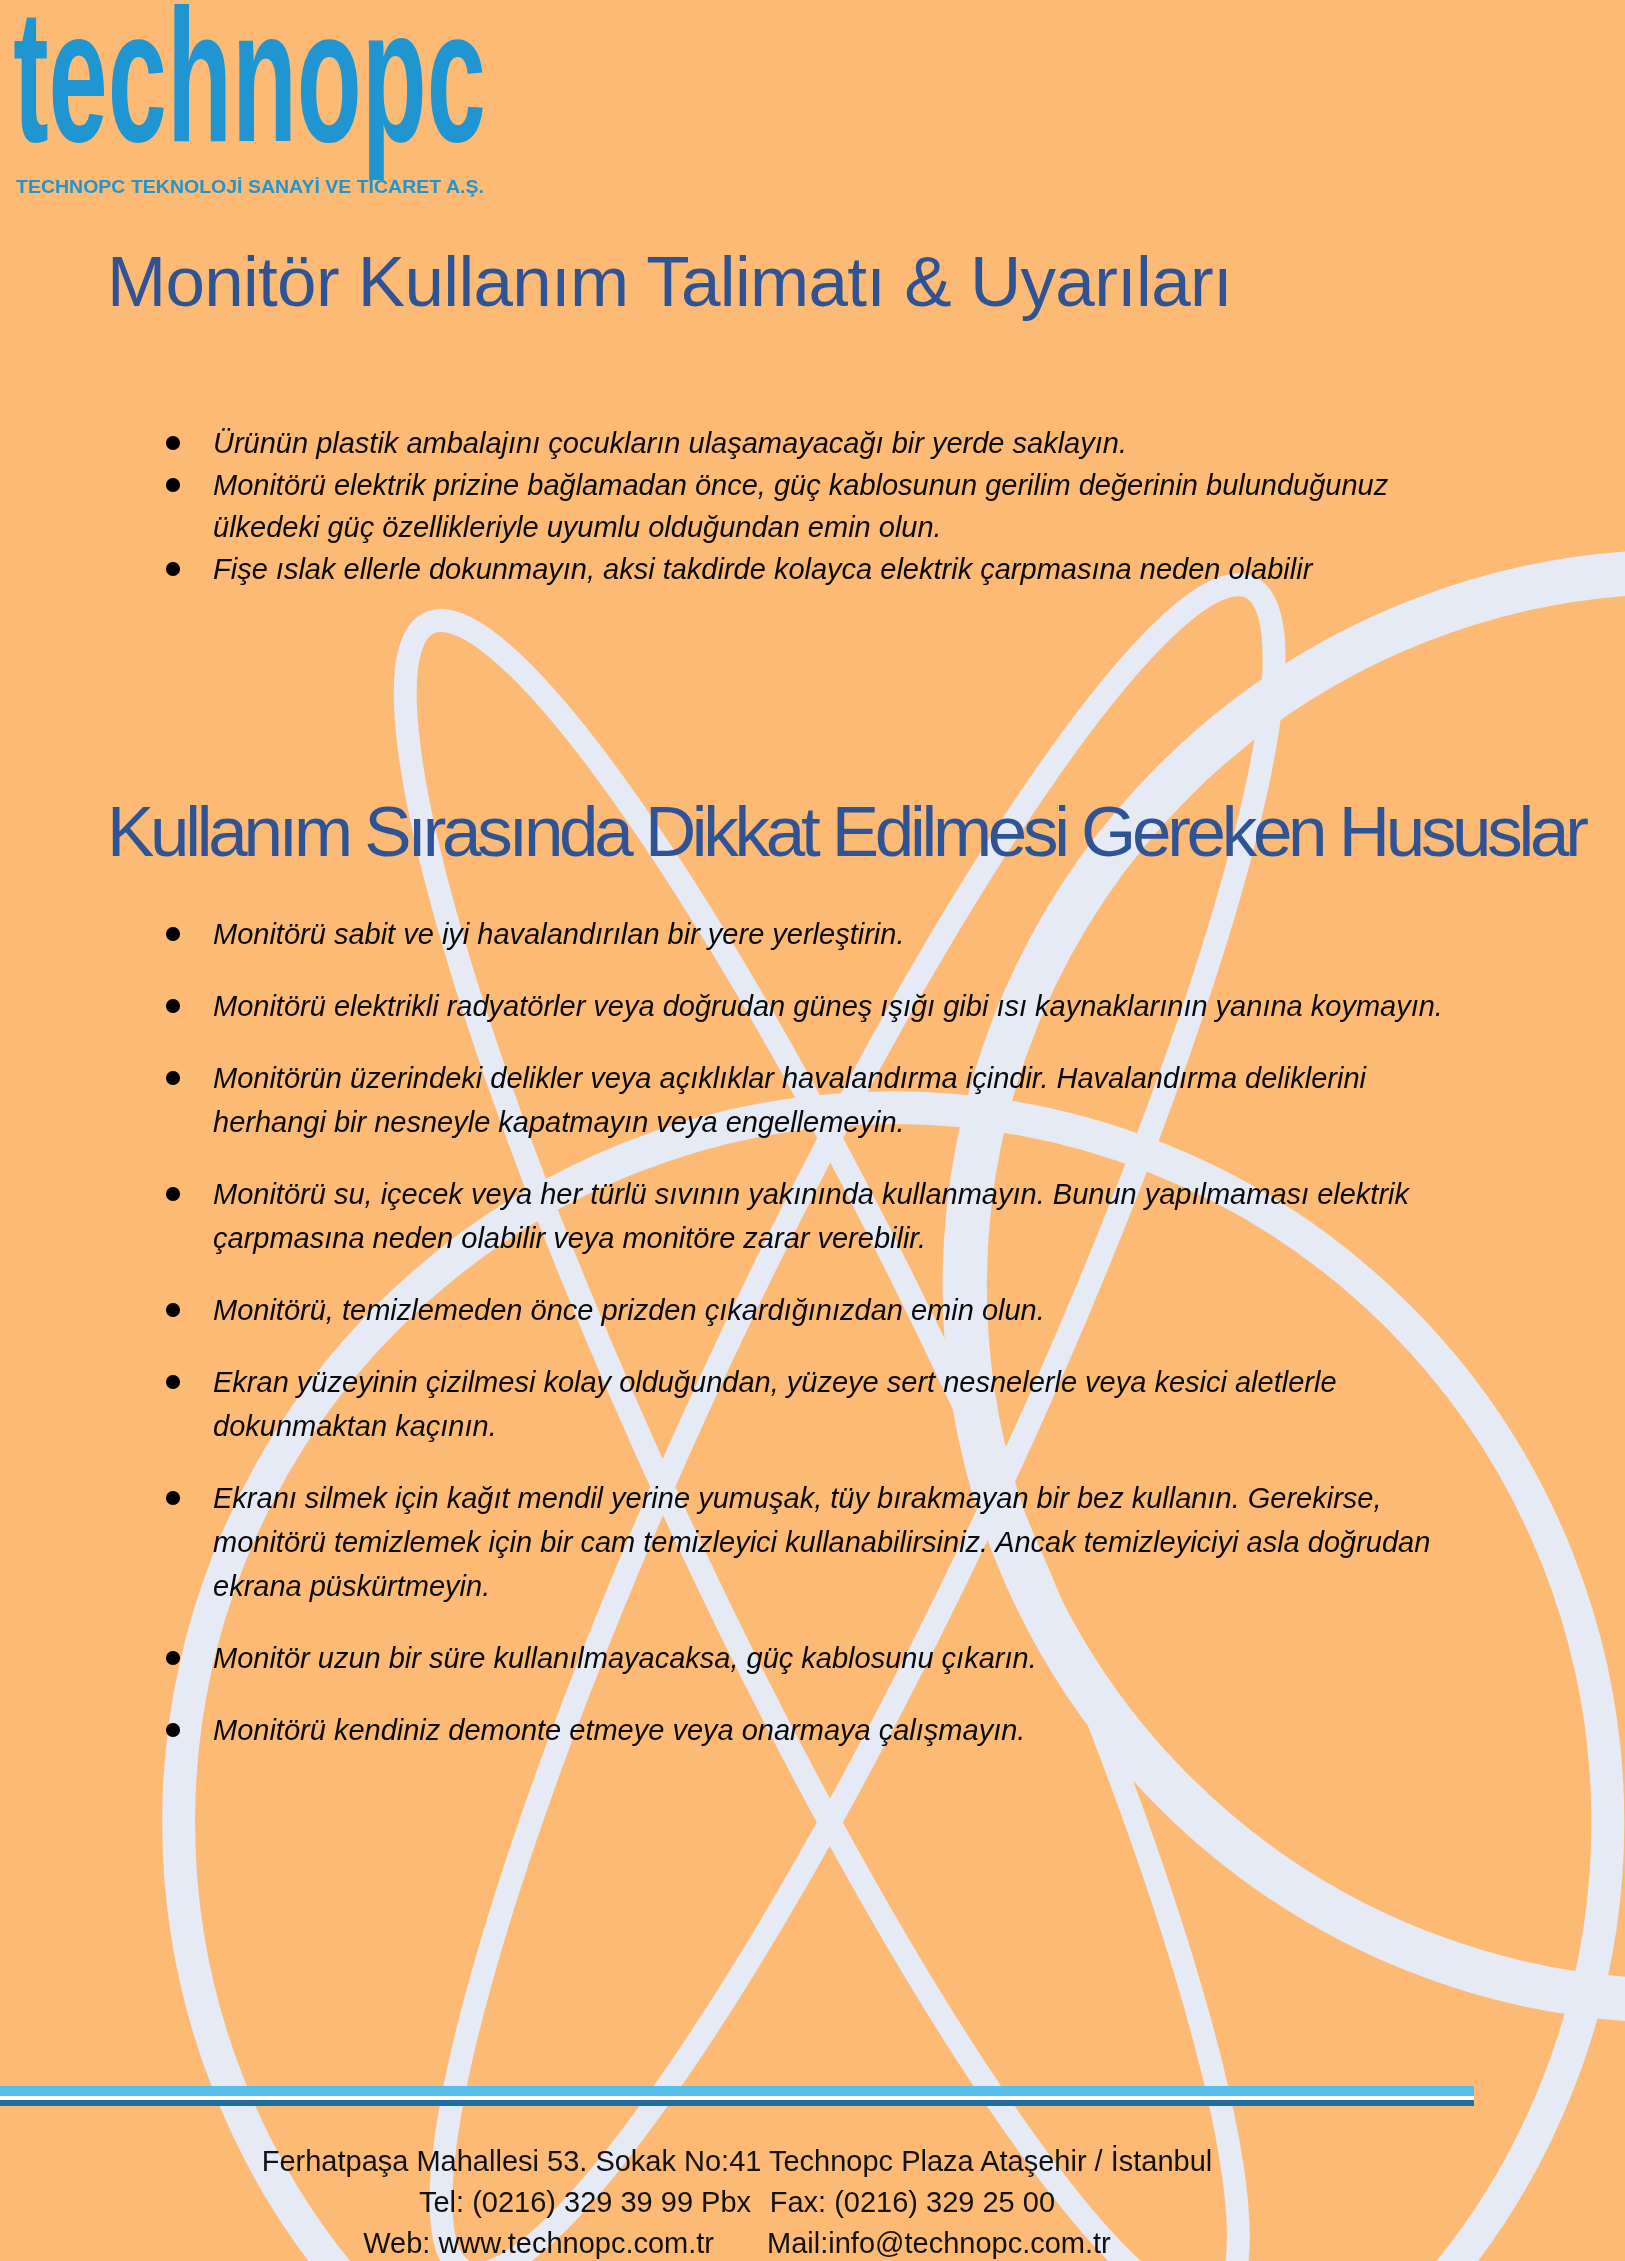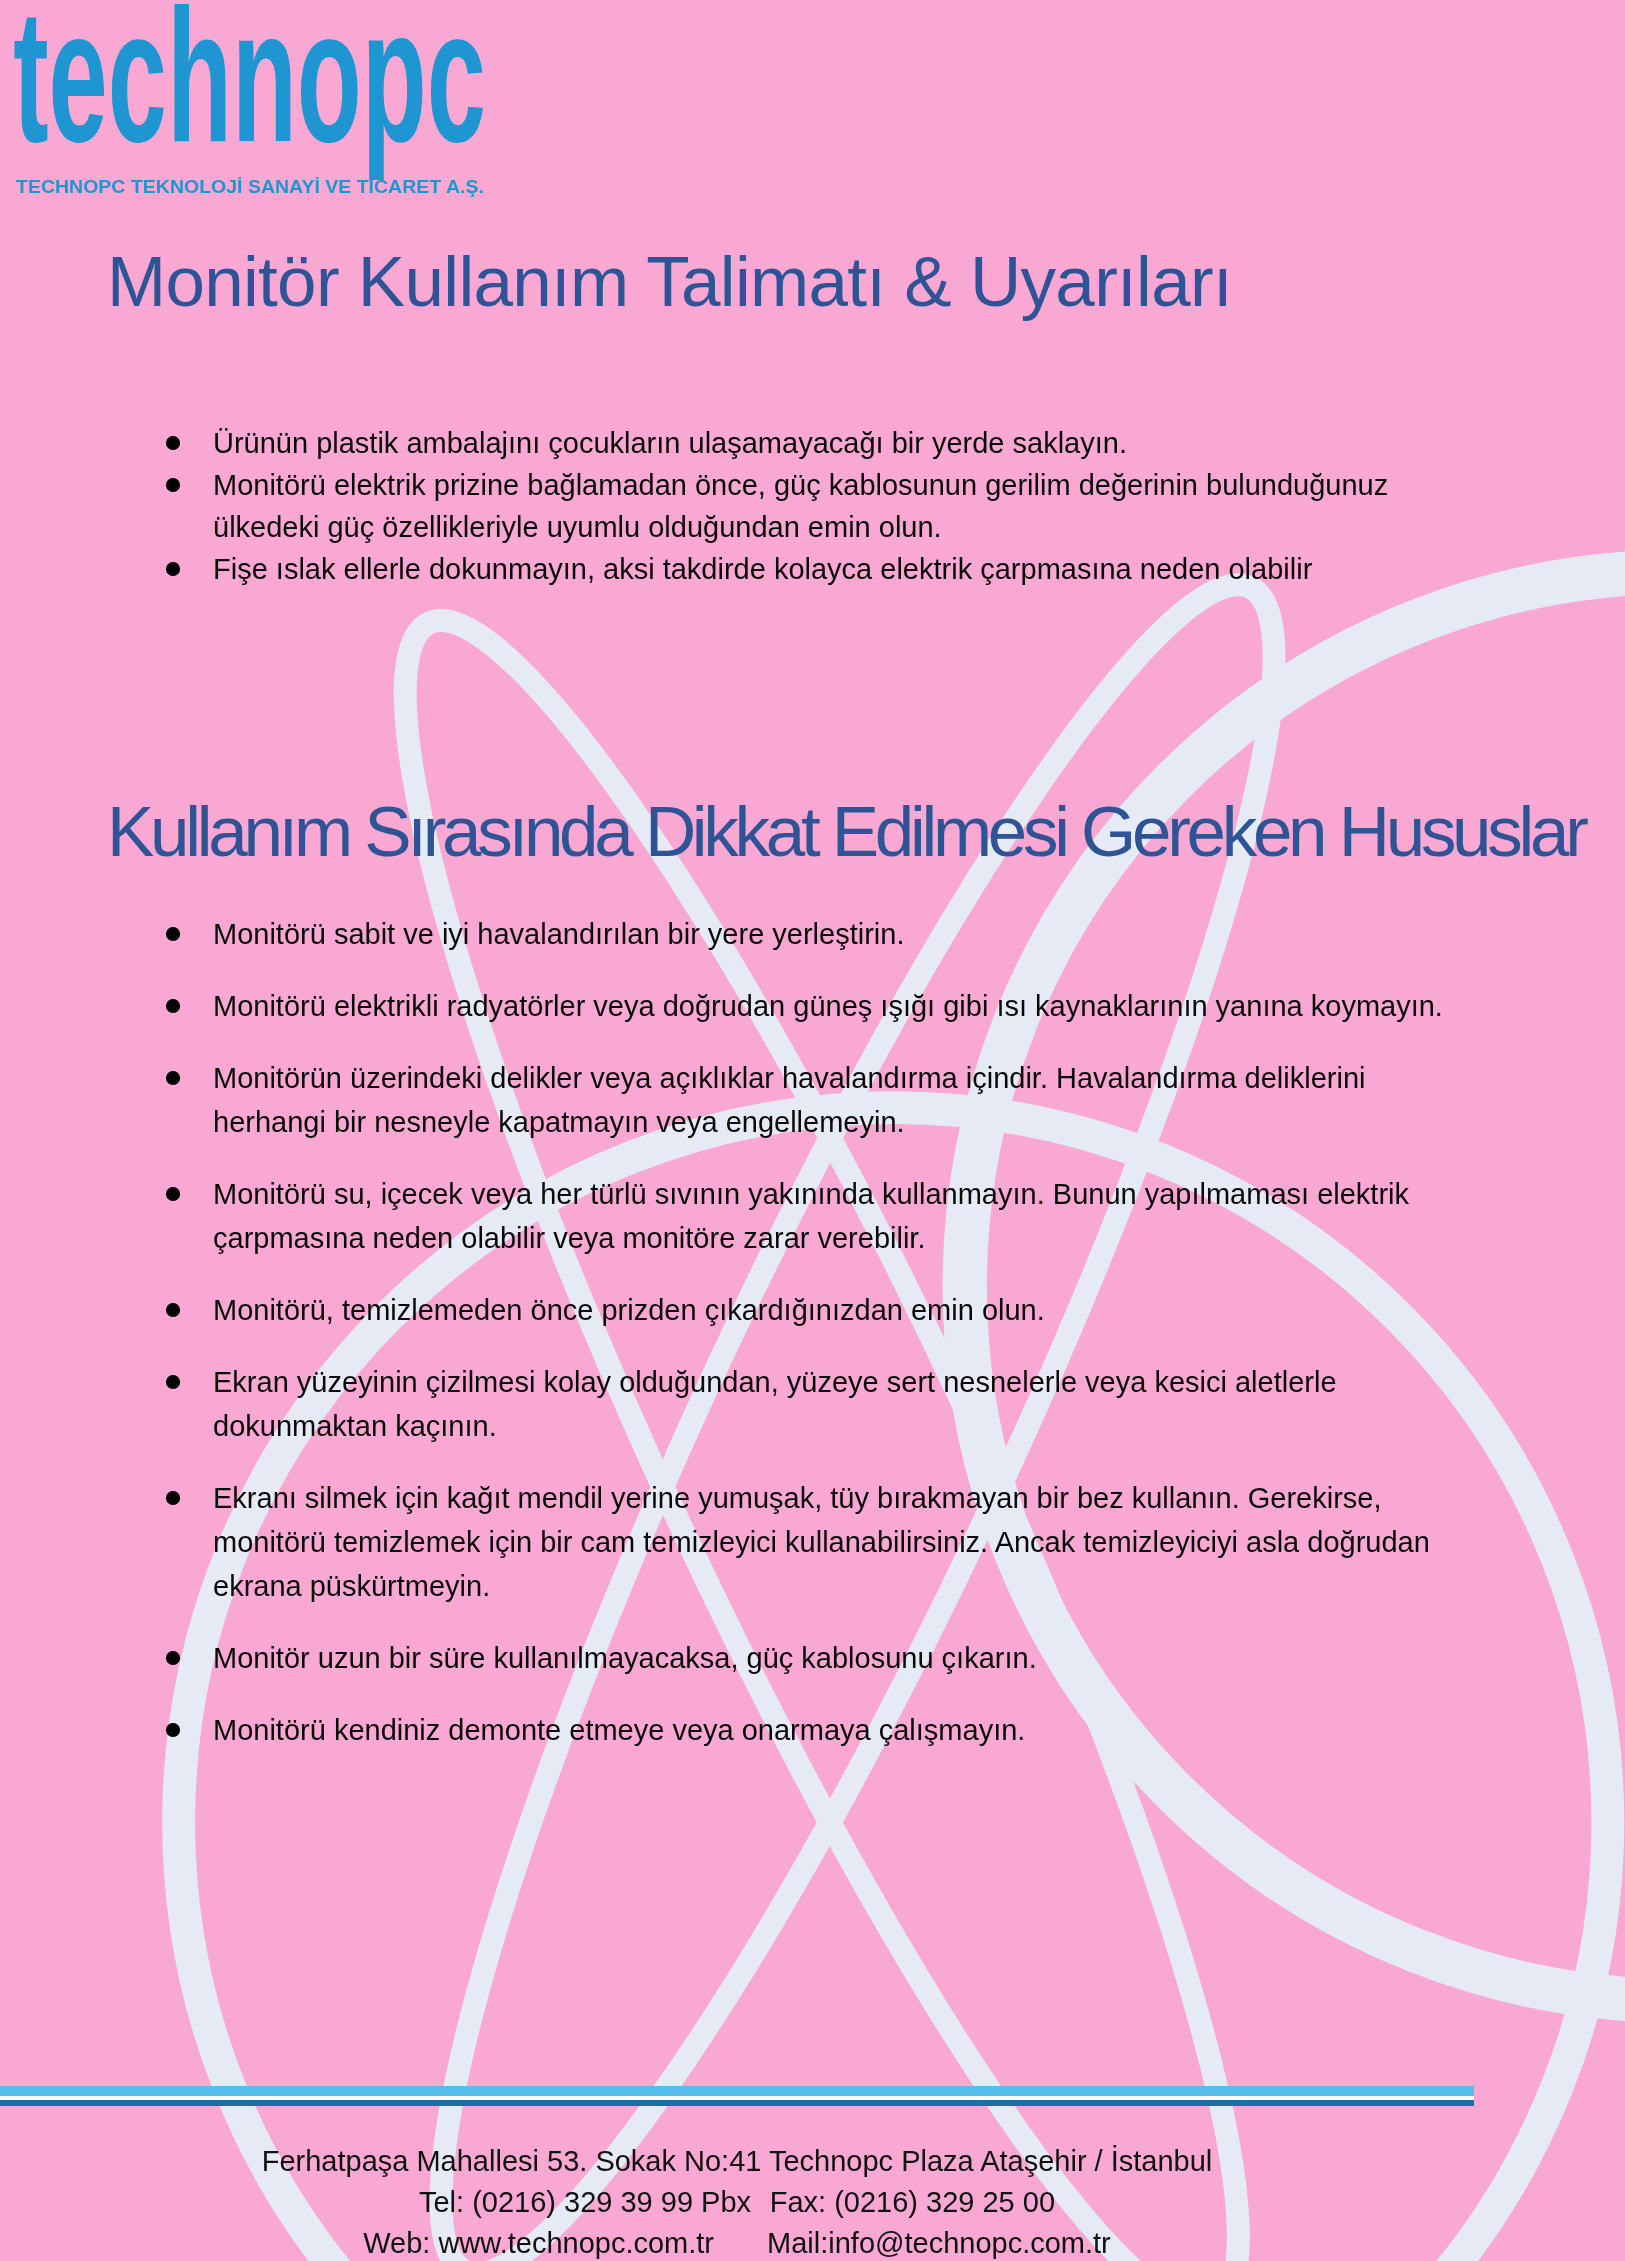--- a/index.html
+++ b/index.html
@@ -1,17 +1,17 @@
 <!DOCTYPE html>
 <html style="font-size:11.4px"><head>
 <meta charset="utf-8">
 <style>
   html,body{margin:0;padding:0;background:#ffffff;}
   .page{
-    position:relative;width:1625px;height:2261px;background:#f9a8d4;
+    position:relative;width:1625px;height:2261px;background:#fdba74;
     overflow:hidden;font-family:"Liberation Sans",sans-serif;
   }
   
   .watermark{position:absolute;left:0;top:0;z-index:0;}
   
   .logo{position:absolute;left:5.7px;top:1.4px;z-index:2;}
   .logo text{font-family:"Liberation Sans",sans-serif;fill:#1F96D1;}
   .logo .wordmark{font-size:266px;font-weight:bold;}
   .logo .tagline{font-size:26px;font-weight:bold;}
   
@@ -23,21 +23,21 @@
   #title{top:242px;letter-spacing:-0.7px;}
   #usage-heading{top:752px;letter-spacing:-4.3px;margin-top:40px;}
   .lead{
     position:absolute;left:109px;top:350px;z-index:2;margin:0;
     font-family:"Liberation Serif",serif;font-size:33px;color:#1c1c1c;
     white-space:nowrap;
   }
   
   ul.bullets{
     position:absolute;left:213px;z-index:2;margin:0;padding:0;
-    list-style:none;width:1265px;color:#0a0a0a;
+    list-style:none;width:1265px;color:#0a0a0a;font-style:italic;
   }
   ul.bullets li{position:relative;font-size:29px;}
   ul.bullets li::before{
     content:"";position:absolute;left:-47px;width:13.6px;height:13.6px;
     border-radius:50%;background:#000;
   }
   #warnings-list{top:422px;}
   #warnings-list li{line-height:42px;}
   #warnings-list li::before{top:14.3px;}
   #usage-list{top:884px;}

